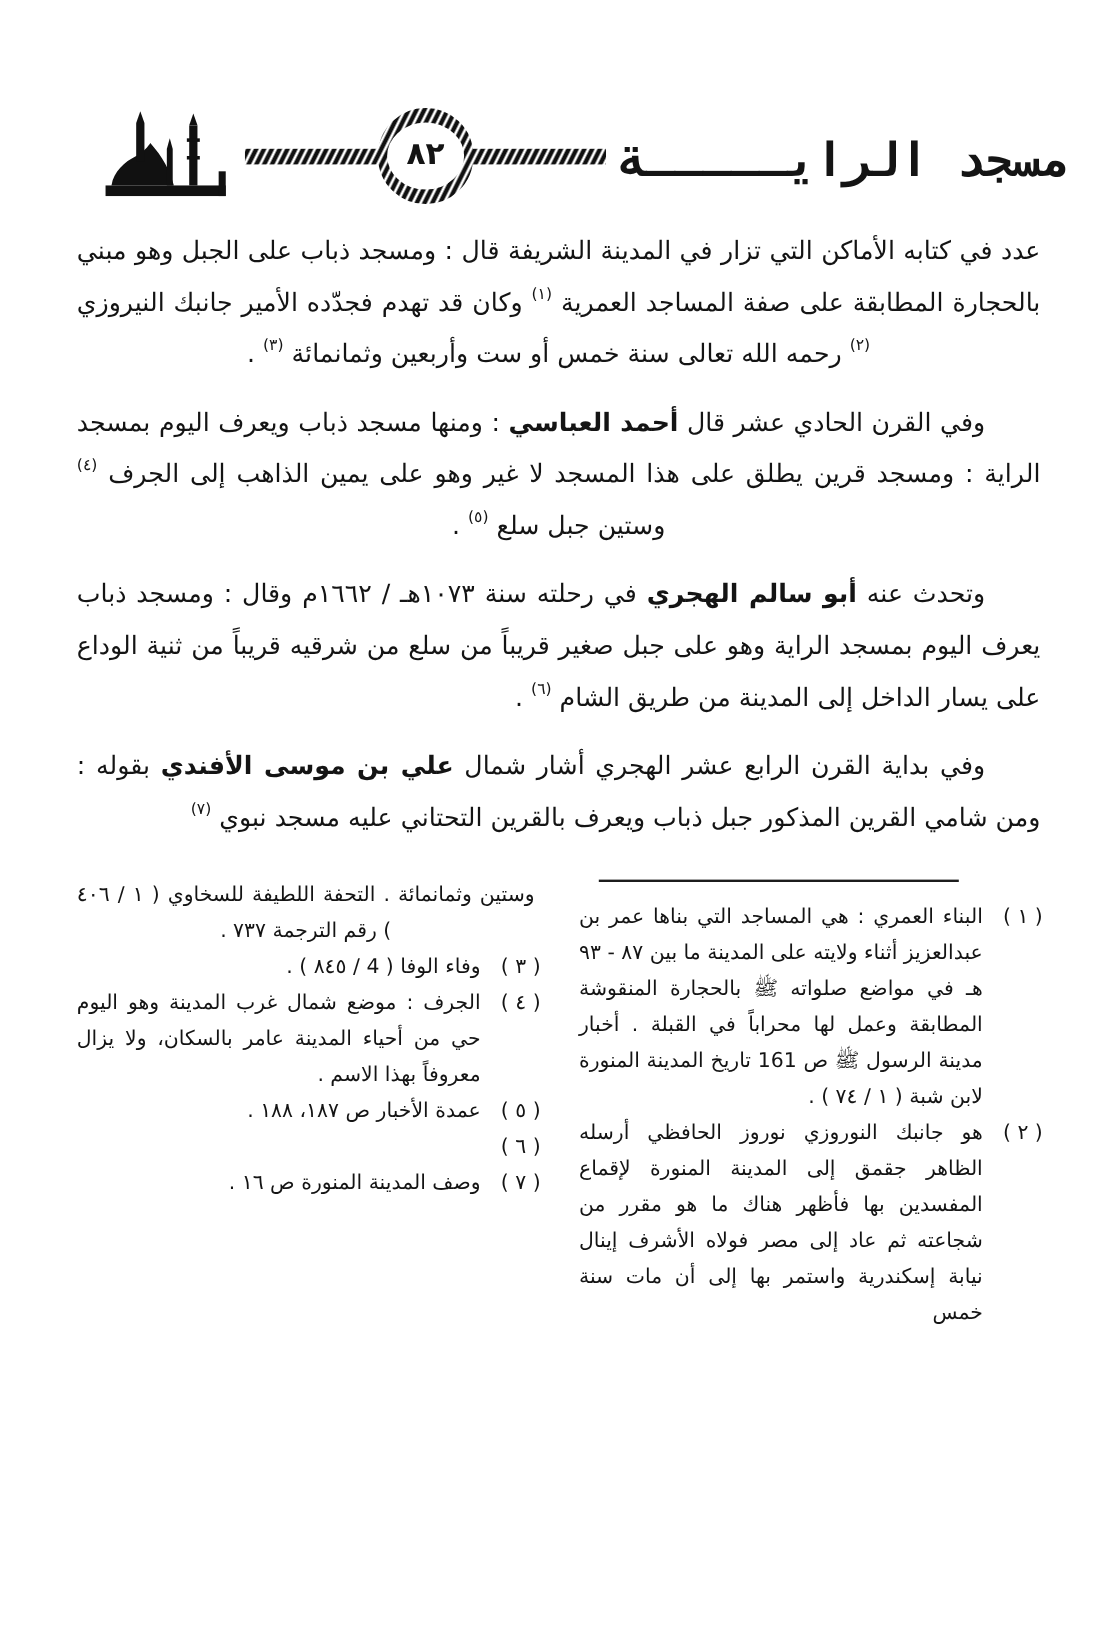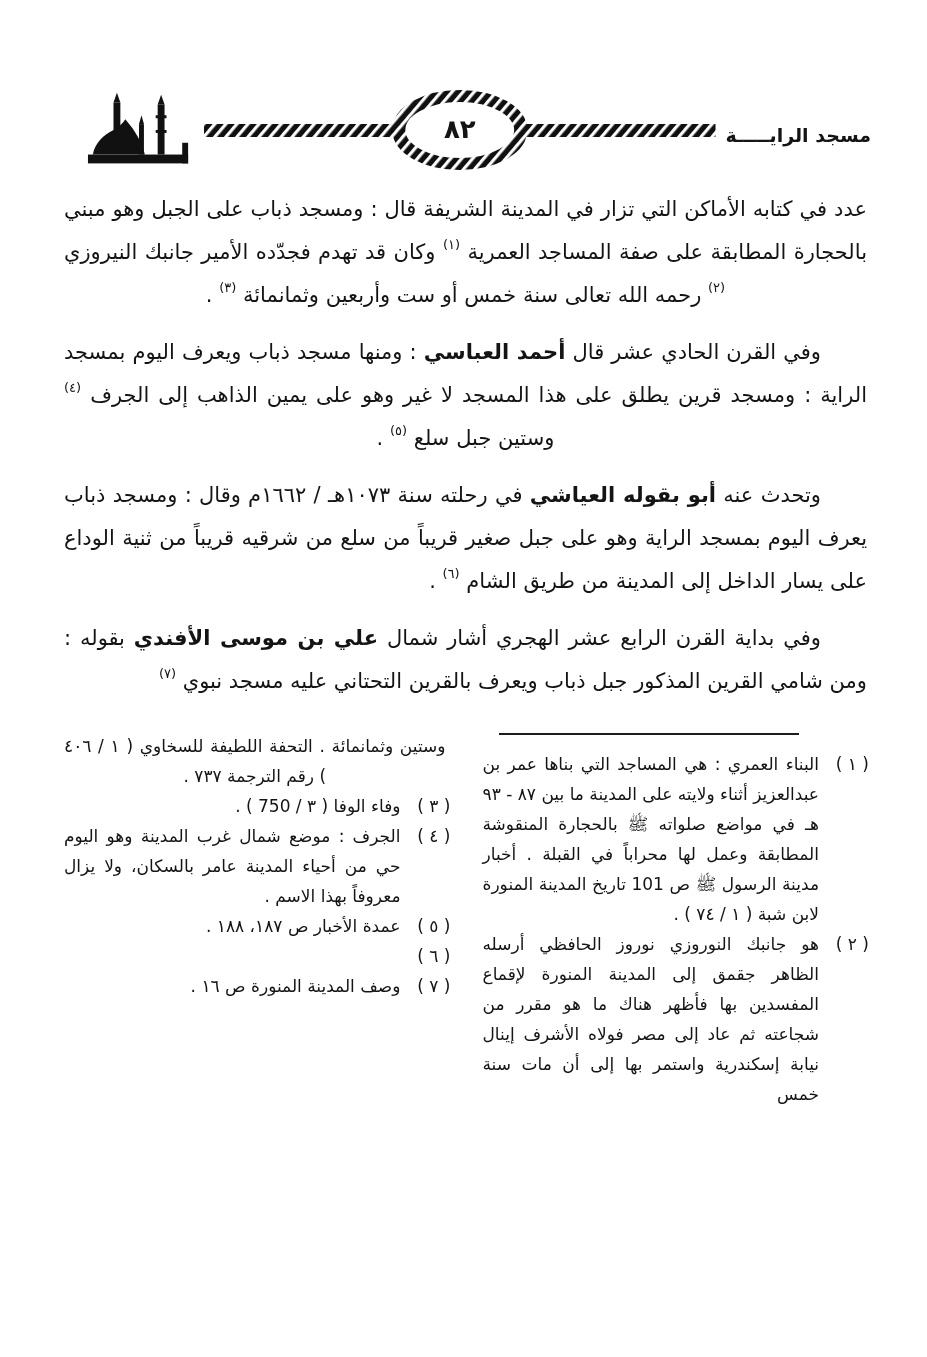--- a/index.html
+++ b/index.html
@@ -1,32 +1,32 @@
 <!DOCTYPE html>
 <html lang="ar"><head>
 <meta charset="utf-8">
 <style>
   html,body{margin:0;padding:0;background:#e8e8e8;}
   .page{
     width:927px;height:1357px;background:#ffffff;overflow:hidden;position:relative;
     margin:0 auto;color:#141414;font-family:"DejaVu Sans",sans-serif;
   }
   
-  .header{display:flex;align-items:center;direction:ltr;margin:84px 56px 0 86px;height:92px;text-align:right;}
+  .header{display:flex;align-items:center;direction:ltr;margin:84px 36px 0 86px;height:92px;text-align:right;}
   .mosque{flex:0 0 auto;}
   .mosque svg{width:108px;height:78px;display:block;}
   .ornament{flex:1 1 auto;position:relative;height:84px;margin:0 10px;}
   .ornament svg{width:100%;height:84px;display:block;}
   .pagenum{
     position:absolute;left:50%;top:50%;transform:translate(-50%,-54%);
     font-size:26px;font-weight:bold;letter-spacing:2px;
   }
   .title{
-    flex:0 0 auto;margin:0;direction:rtl;font-size:19px;font-weight:bold;
-    white-space:nowrap;padding-top:10px;
+    flex:0 0 auto;margin:0;direction:rtl;font-size:39px;font-weight:bold;
+    white-space:nowrap;padding-top:10px;font-family:Liberation Mono, monospace;
   }
   
   .body-text{
     direction:rtl;margin:12px 60px 0 64px;font-size:21px;line-height:43px;
     text-align:justify;
   }
   .para{margin:0 0 14px;text-align-last:right;}
   .para.center-last{text-align-last:center;}
   .para.indent{text-indent:46px;}
   .bold{font-weight:bold;margin-top:31px;}
@@ -79,46 +79,46 @@
       </svg>
       <span class="pagenum">٨٢</span>
     </div>
 
     <h1 class="title">مسجد الرايـــــة</h1>
   </header>
 
   <main class="body-text">
       <p class="para center-last"><span>عدد في كتابه الأماكن التي تزار في المدينة الشريفة قال : ومسجد ذباب على الجبل وهو مبني بالحجارة المطابقة على صفة المساجد العمرية </span><sup class="fnref">(١)</sup><span> وكان قد تهدم فجدّده الأمير جانبك النيروزي </span><sup class="fnref">(٢)</sup><span> رحمه الله تعالى سنة خمس أو ست وأربعين وثمانمائة </span><sup class="fnref">(٣)</sup><span> .</span></p>
       <p class="para indent center-last"><span>وفي القرن الحادي عشر قال </span><span class="bold">أحمد العباسي</span><span> : ومنها مسجد ذباب ويعرف اليوم بمسجد الراية : ومسجد قرين يطلق على هذا المسجد لا غير وهو على يمين الذاهب إلى الجرف </span><sup class="fnref">(٤)</sup><span> وستين جبل سلع </span><sup class="fnref">(٥)</sup><span> .</span></p>
-      <p class="para indent"><span>وتحدث عنه </span><span class="bold">أبو بقوله العياشي</span><span> في رحلته سنة ١٠٧٣هـ / ١٦٦٢م وقال : ومسجد ذباب يعرف اليوم بمسجد الراية وهو على جبل صغير قريباً من سلع من شرقيه قريباً من ثنية الوداع على يسار الداخل إلى المدينة من طريق الشام </span><sup class="fnref">(٦)</sup><span> .</span></p>
+      <p class="para indent"><span>وتحدث عنه </span><span class="bold">أبو سالم الهجري</span><span> في رحلته سنة ١٠٧٣هـ / ١٦٦٢م وقال : ومسجد ذباب يعرف اليوم بمسجد الراية وهو على جبل صغير قريباً من سلع من شرقيه قريباً من ثنية الوداع على يسار الداخل إلى المدينة من طريق الشام </span><sup class="fnref">(٦)</sup><span> .</span></p>
       <p class="para indent"><span>وفي بداية القرن الرابع عشر الهجري أشار شمال </span><span class="bold">علي بن موسى الأفندي</span><span> بقوله : ومن شامي القرين المذكور جبل ذباب ويعرف بالقرين التحتاني عليه مسجد نبوي </span><sup class="fnref">(٧)</sup></p>
     </main>
 
   <section class="footnotes">
     <div class="fn-col">
       <div class="fn-separator"></div>
       <div class="fn-list">
           <div class="fn-item">
             <span class="fn-marker">( ١ )</span>
-            <div class="fn-text">البناء العمري : هي المساجد التي بناها عمر بن عبدالعزيز أثناء ولايته على المدينة ما بين ٨٧ - ٩٣ هـ في مواضع صلواته ﷺ بالحجارة المنقوشة المطابقة وعمل لها محراباً في القبلة . أخبار مدينة الرسول ﷺ ص 101 تاريخ المدينة المنورة لابن شبة ( ١ / ٧٤ ) .</div>
+            <div class="fn-text">البناء العمري : هي المساجد التي بناها عمر بن عبدالعزيز أثناء ولايته على المدينة ما بين ٨٧ - ٩٣ هـ في مواضع صلواته ﷺ بالحجارة المنقوشة المطابقة وعمل لها محراباً في القبلة . أخبار مدينة الرسول ﷺ ص 161 تاريخ المدينة المنورة لابن شبة ( ١ / ٧٤ ) .</div>
           </div>
           <div class="fn-item">
             <span class="fn-marker">( ٢ )</span>
             <div class="fn-text">هو جانبك النوروزي نوروز الحافظي أرسله الظاهر جقمق إلى المدينة المنورة لإقماع المفسدين بها فأظهر هناك ما هو مقرر من شجاعته ثم عاد إلى مصر فولاه الأشرف إينال نيابة إسكندرية واستمر بها إلى أن مات سنة خمس</div>
           </div>
         </div>
     </div>
     <div class="fn-col">
       <div class="fn-list">
           <div class="fn-item cont">
             <div class="fn-text" style="text-align-last: center;">وستين وثمانمائة . التحفة اللطيفة للسخاوي ( ١ / ٤٠٦ ) رقم الترجمة ٧٣٧ .</div>
           </div>
           <div class="fn-item">
             <span class="fn-marker">( ٣ )</span>
-            <div class="fn-text">وفاء الوفا ( ٣ / 750 ) .</div>
+            <div class="fn-text">وفاء الوفا ( 4 / ٨٤٥ ) .</div>
           </div>
           <div class="fn-item">
             <span class="fn-marker">( ٤ )</span>
             <div class="fn-text">الجرف : موضع شمال غرب المدينة وهو اليوم حي من أحياء المدينة عامر بالسكان، ولا يزال معروفاً بهذا الاسم .</div>
           </div>
           <div class="fn-item">
             <span class="fn-marker">( ٥ )</span>
             <div class="fn-text">عمدة الأخبار ص ١٨٧، ١٨٨ .</div>
           </div>
           <div class="fn-item">

